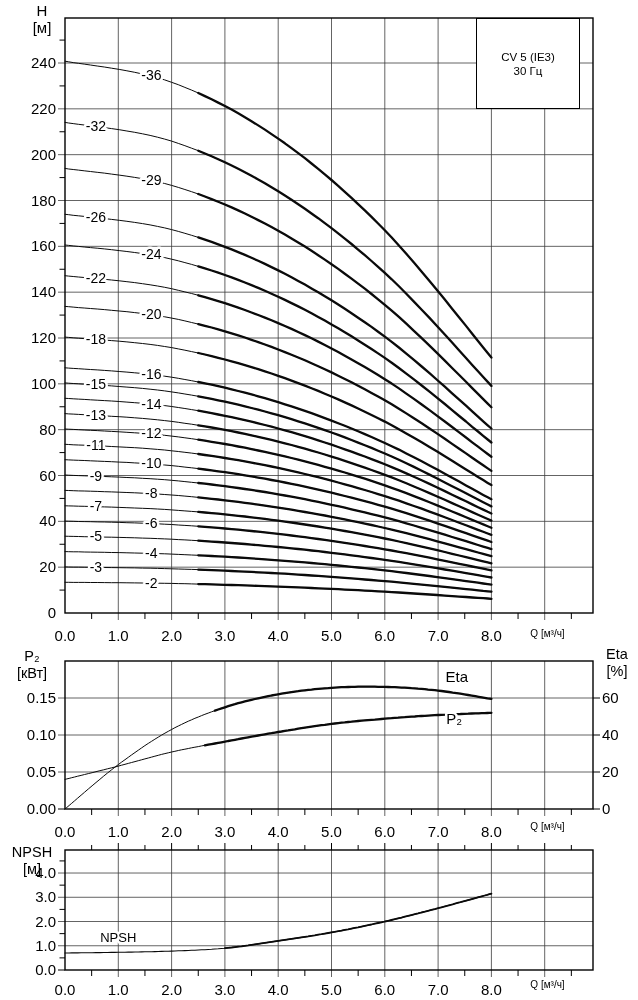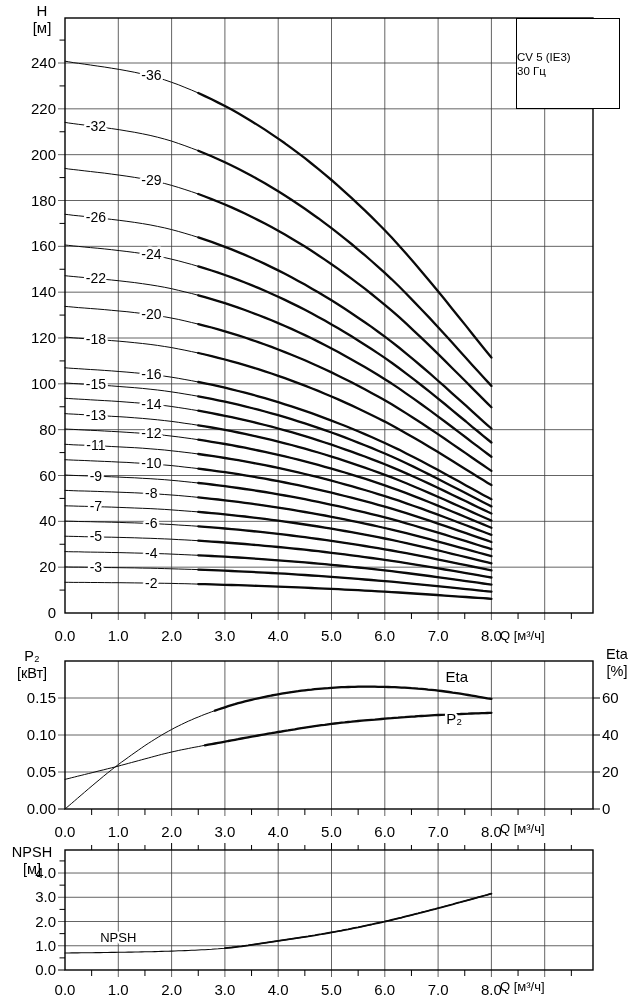--- a/index.html
+++ b/index.html
@@ -2,24 +2,24 @@
 <html><head>
 <meta charset="utf-8">
 <style>
   html,body{margin:0;padding:0;background:#fff;}
   body{width:638px;height:1000px;position:relative;overflow:hidden;
        font-family:"Liberation Sans","DejaVu Sans",sans-serif;color:#000;}
   #charts{position:absolute;left:0;top:0;}
   text{fill:#000;font-family:"Liberation Sans","DejaVu Sans",sans-serif;}
   .halo{paint-order:stroke;stroke:#fff;stroke-width:5px;stroke-linejoin:round;}
   .axis-title{position:absolute;text-align:center;font-size:14.5px;line-height:17px;}
-  .q-unit{position:absolute;width:95px;text-align:left;font-size:13px;}
-  #info-box{position:absolute;left:516px;top:18px;width:104px;height:91px;
+  .q-unit{position:absolute;width:95px;text-align:center;font-size:10px;}
+  #info-box{position:absolute;left:476px;top:18px;width:104px;height:91px;
             border:1.4px solid #000;background:#fff;display:flex;flex-direction:column;
-            justify-content:center;font-size:11.5px;line-height:14px;
+            align-items:center;justify-content:center;font-size:11.5px;line-height:14px;
             box-sizing:border-box;}
 </style>
 </head>
 <body>
 
 <svg id="charts" width="638" height="1000" viewBox="0 0 638 1000">
     <line x1="58" y1="567.1666666666666" x2="593" y2="567.1666666666666" stroke="#3c3c3c" stroke-width="0.8"></line>
     <line x1="58" y1="521.3333333333334" x2="593" y2="521.3333333333334" stroke="#3c3c3c" stroke-width="0.8"></line>
     <line x1="58" y1="475.5" x2="593" y2="475.5" stroke="#3c3c3c" stroke-width="0.8"></line>
     <line x1="58" y1="429.6666666666667" x2="593" y2="429.6666666666667" stroke="#3c3c3c" stroke-width="0.8"></line>

